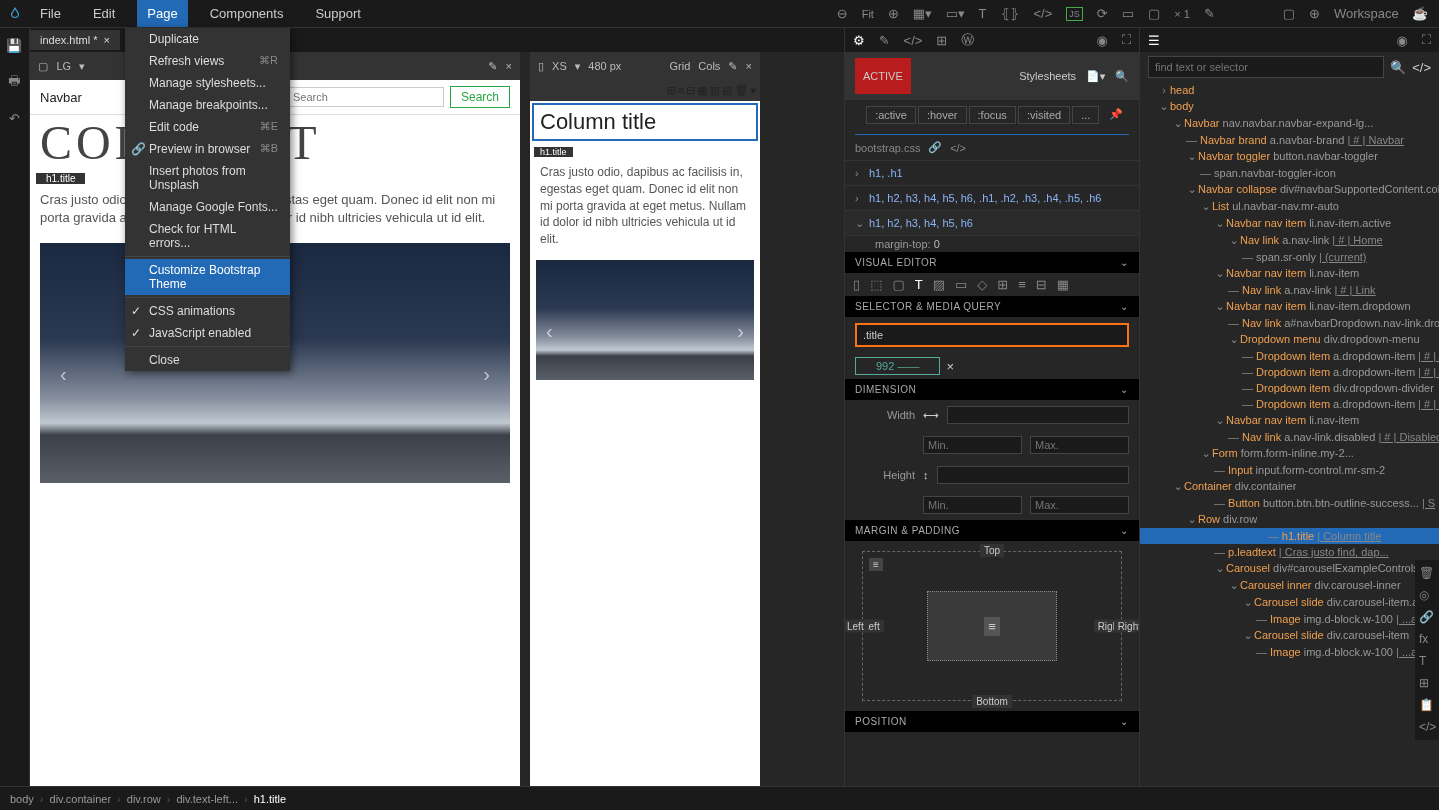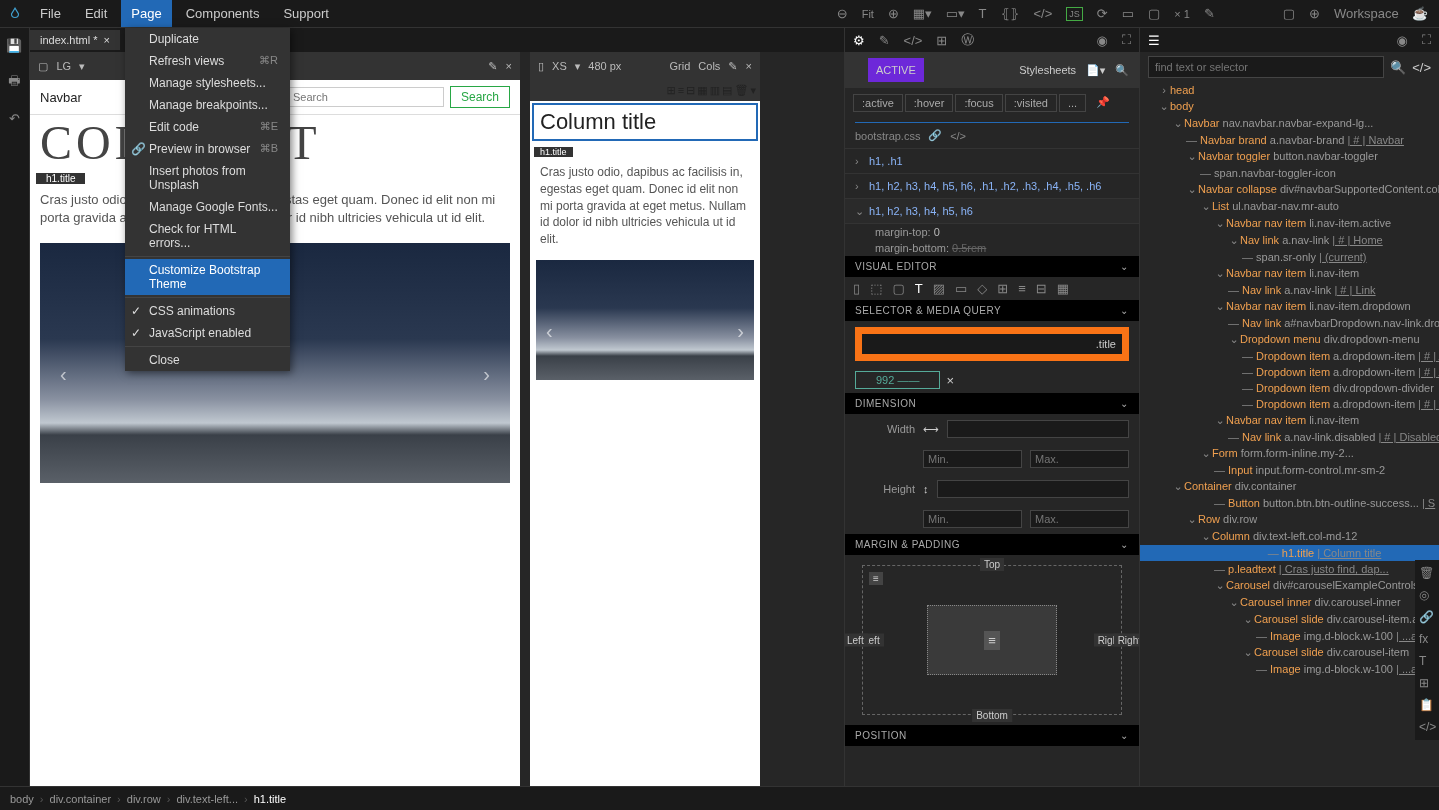--- a/index.html
+++ b/index.html
@@ -1,19 +1,19 @@
 <!DOCTYPE html>
 <html><head>
 <meta charset="utf-8">
 <style>
 *{margin:0;padding:0;box-sizing:border-box;font-family:-apple-system,BlinkMacSystemFont,"Segoe UI",sans-serif;}
 body{width:1439px;height:810px;background:#1a1a1a;color:#ccc;overflow:hidden;font-size:13px;}
 .topbar{height:28px;background:#1a1a1a;display:flex;align-items:center;border-bottom:1px solid #333;}
 .logo{width:30px;height:28px;display:flex;align-items:center;justify-content:center;color:#40a0d0;}
-.menubar{display:flex;gap:4px;}
+.menubar{display:flex;gap:12px;}
 .menubar span{padding:6px 10px;cursor:pointer;}
 .menubar .active{background:#2269b6;color:#fff;}
 .toptools{margin-left:auto;display:flex;align-items:center;gap:14px;padding-right:10px;color:#888;}
 .toptools .zoom{font-size:11px;}
 .main{display:flex;height:758px;}
 .leftbar{width:30px;background:#1a1a1a;border-right:1px solid #333;display:flex;flex-direction:column;align-items:center;gap:18px;padding-top:10px;color:#888;}
 .center{flex:1;background:#2a2a2a;display:flex;flex-direction:column;position:relative;}
 .tabs{height:24px;background:#1a1a1a;display:flex;align-items:center;}
 .tab{padding:4px 10px;background:#333;font-size:11px;color:#ddd;display:flex;align-items:center;gap:6px;}
 .canvas-area{flex:1;background:#262626;display:flex;gap:10px;padding:0;overflow:hidden;}
@@ -23,29 +23,29 @@
 .dropdown{position:absolute;left:95px;top:0px;width:165px;background:#333;box-shadow:2px 2px 8px rgba(0,0,0,0.5);z-index:100;font-size:12px;}
 .dropdown .sep{height:1px;background:#444;margin:2px 0;}
 .dropdown .item{padding:4px 12px 4px 24px;position:relative;display:flex;justify-content:space-between;color:#ddd;}
 .dropdown .item.hl{background:#2269b6;color:#fff;}
 .dropdown .item .check{position:absolute;left:6px;}
 .dropdown .item .sc{color:#888;font-size:11px;}
 .right-panels{width:295px;background:#262626;border-left:1px solid #333;display:flex;flex-direction:column;overflow:hidden;}
 .panel-tabs{height:24px;background:#1a1a1a;display:flex;align-items:center;padding:0 8px;gap:14px;color:#888;}
 .panel-tabs .on{color:#fff;}
 .active-tab{background:#333;padding:6px 10px;font-size:11px;display:flex;align-items:center;gap:10px;}
-.pseudo{display:flex;gap:2px;padding:6px 8px;font-size:11px;}
+.pseudo{display:flex;gap:2px;padding:6px 8px;font-size:11px;justify-content:flex-end;}
 .pseudo span{padding:2px 8px;border:1px solid #444;color:#aaa;}
 .css-file{padding:6px 10px;font-size:11px;color:#888;border-bottom:1px solid #333;display:flex;align-items:center;gap:8px;}
 .rule{padding:6px 10px 6px 24px;font-size:11px;color:#8ab4f8;border-bottom:1px solid #333;position:relative;}
 .rule.expand{background:#2a2a2a;}
 .rule .chev{position:absolute;left:10px;color:#888;}
 .prop{padding:2px 10px 2px 30px;font-size:11px;color:#bbb;}
 .section-head{background:#000000;padding:5px 10px;font-size:10px;letter-spacing:0.5px;color:#aaa;display:flex;justify-content:space-between;align-items:flex-end;}
-.selector-input{margin:6px 10px;background:#1a1a1a;border:7px solid #f97316;padding:4px 6px;font-size:11px;color:#ccc;text-align:right;}
+.selector-input{margin:6px 10px;background:#1a1a1a;border:2px solid #f97316;padding:4px 6px;font-size:11px;color:#ccc;}
 .bp{margin:4px 10px;display:flex;align-items:center;gap:6px;}
 .bp .box{border:1px solid #5a9;padding:2px 20px;font-size:11px;color:#5a9;}
 .dim{padding:6px 10px;display:flex;align-items:center;gap:8px;font-size:11px;}
 .dim label{width:60px;text-align:right;color:#999;}
 .dim input{flex:1;background:#1a1a1a;border:1px solid #444;padding:2px 4px;color:#ccc;font-size:11px;}
 .marginpad{padding:10px;display:flex;justify-content:center;}
 .box-model{position:relative;width:260px;height:150px;border:1px dashed #666;display:flex;align-items:center;justify-content:center;}
 .box-inner{width:130px;height:70px;border:1px dotted #888;background:#3a3a3a;display:flex;align-items:center;justify-content:center;}
 .box-label{position:absolute;font-size:10px;background:#333;padding:1px 4px;}
 .tree-panel{width:300px;background:#262626;border-left:1px solid #333;display:flex;flex-direction:column;overflow:hidden;}
@@ -245,21 +245,21 @@
       <span class="on">⚙</span>
       <span>✎</span>
       <span>&lt;/&gt;</span>
       <span>⊞</span>
       <span>Ⓦ</span>
       <span style="flex:1"></span>
       <span>◉</span>
       <span>⛶</span>
     </div>
     <div class="active-tab">
-      <span style="background:#6d28d9;padding:6px 8px;margin-left:13px;">ACTIVE</span>
+      <span style="background:#b91c1c;padding:12px 8px;">ACTIVE</span>
       <span style="flex:1"></span>
       <span>Stylesheets</span>
       <span>📄▾</span>
       <span>🔍</span>
     </div>
     <div class="pseudo" id="pseudo">
         <span>:active</span>
         <span>:hover</span>
         <span>:focus</span>
         <span>:visited</span>
@@ -270,21 +270,20 @@
     <div class="css-file">
         <span>bootstrap.css</span>
         <span>🔗</span>
         <span>&lt;/&gt;</span>
       </div>
     <div id="rules">
         <div class="rule"><span class="chev">›</span><span>h1, .h1</span></div>
         <div class="rule"><span class="chev">›</span><span>h1, h2, h3, h4, h5, h6, .h1, .h2, .h3, .h4, .h5, .h6</span></div>
         <div class="rule expand"><span class="chev">⌄</span><span>h1, h2, h3, h4, h5, h6</span></div>
         <div class="prop"><span style="color:#999">margin-top: </span><span>0</span></div>
-        <div class="prop"><span style="color:#999">margin-bottom: </span><span style="text-decoration:line-through;color:#666">0.5rem</span></div>
       </div>
     <div class="section-head">
         <span>VISUAL EDITOR</span>
         <span>⌄</span>
       </div>
     <div style="padding:4px 8px;display:flex;gap:10px;color:#888;">
       <span>▯</span>
         <span>⬚</span>
         <span>▢</span>
       <span style="color:#fff">T</span>
@@ -389,21 +388,20 @@
           <div class="node" style="padding-left: 102px;"><span class="dash">— </span><span class="tag">Dropdown item</span> <span class="cls">a.dropdown-item</span> <span class="txt">| # | And</span></div>
           <div class="node" style="padding-left: 102px;"><span class="dash">— </span><span class="tag">Dropdown item</span> <span class="cls">div.dropdown-divider</span></div>
           <div class="node" style="padding-left: 102px;"><span class="dash">— </span><span class="tag">Dropdown item</span> <span class="cls">a.dropdown-item</span> <span class="txt">| # | Sor</span></div>
           <div class="node" style="padding-left: 74px;"><span class="chv">⌄</span><span class="tag">Navbar nav item</span> <span class="cls">li.nav-item</span></div>
           <div class="node" style="padding-left: 88px;"><span class="dash">— </span><span class="tag">Nav link</span> <span class="cls">a.nav-link.disabled</span> <span class="txt">| # | Disabled</span></div>
           <div class="node" style="padding-left: 60px;"><span class="chv">⌄</span><span class="tag">Form</span> <span class="cls">form.form-inline.my-2...</span></div>
           <div class="node" style="padding-left: 74px;"><span class="dash">— </span><span class="tag">Input</span> <span class="cls">input.form-control.mr-sm-2</span></div>
           <div class="node" style="padding-left: 32px;"><span class="chv">⌄</span><span class="tag">Container</span> <span class="cls">div.container</span></div>
           <div class="node" style="padding-left: 74px;"><span class="dash">— </span><span class="tag">Button</span> <span class="cls">button.btn.btn-outline-success...</span> <span class="txt">| S</span></div>
           <div class="node" style="padding-left: 46px;"><span class="chv">⌄</span><span class="tag">Row</span> <span class="cls">div.row</span></div>
-          <div class="node" style="padding-left: 60px;"><span class="chv">⌄</span><span class="tag">Column</span> <span class="cls">div.text-left.col-md-12</span></div>
           <div class="node sel" style="padding-left: 74px;"><span class="dash">— </span><span class="tag">h1.title</span>  <span class="txt">| Column title</span></div>
           <div class="node" style="padding-left: 74px;"><span class="dash">— </span><span class="tag">p.leadtext</span>  <span class="txt">| Cras justo find, dap...</span></div>
           <div class="node" style="padding-left: 74px;"><span class="chv">⌄</span><span class="tag">Carousel</span> <span class="cls">div#carouselExampleControls.car</span></div>
           <div class="node" style="padding-left: 88px;"><span class="chv">⌄</span><span class="tag">Carousel inner</span> <span class="cls">div.carousel-inner</span></div>
           <div class="node" style="padding-left: 102px;"><span class="chv">⌄</span><span class="tag">Carousel slide</span> <span class="cls">div.carousel-item.active</span></div>
           <div class="node" style="padding-left: 116px;"><span class="dash">— </span><span class="tag">Image</span> <span class="cls">img.d-block.w-100</span> <span class="txt">| ...aceholders</span></div>
           <div class="node" style="padding-left: 102px;"><span class="chv">⌄</span><span class="tag">Carousel slide</span> <span class="cls">div.carousel-item</span></div>
           <div class="node" style="padding-left: 116px;"><span class="dash">— </span><span class="tag">Image</span> <span class="cls">img.d-block.w-100</span> <span class="txt">| ...aceholders</span></div>
         </div>
     </div>

